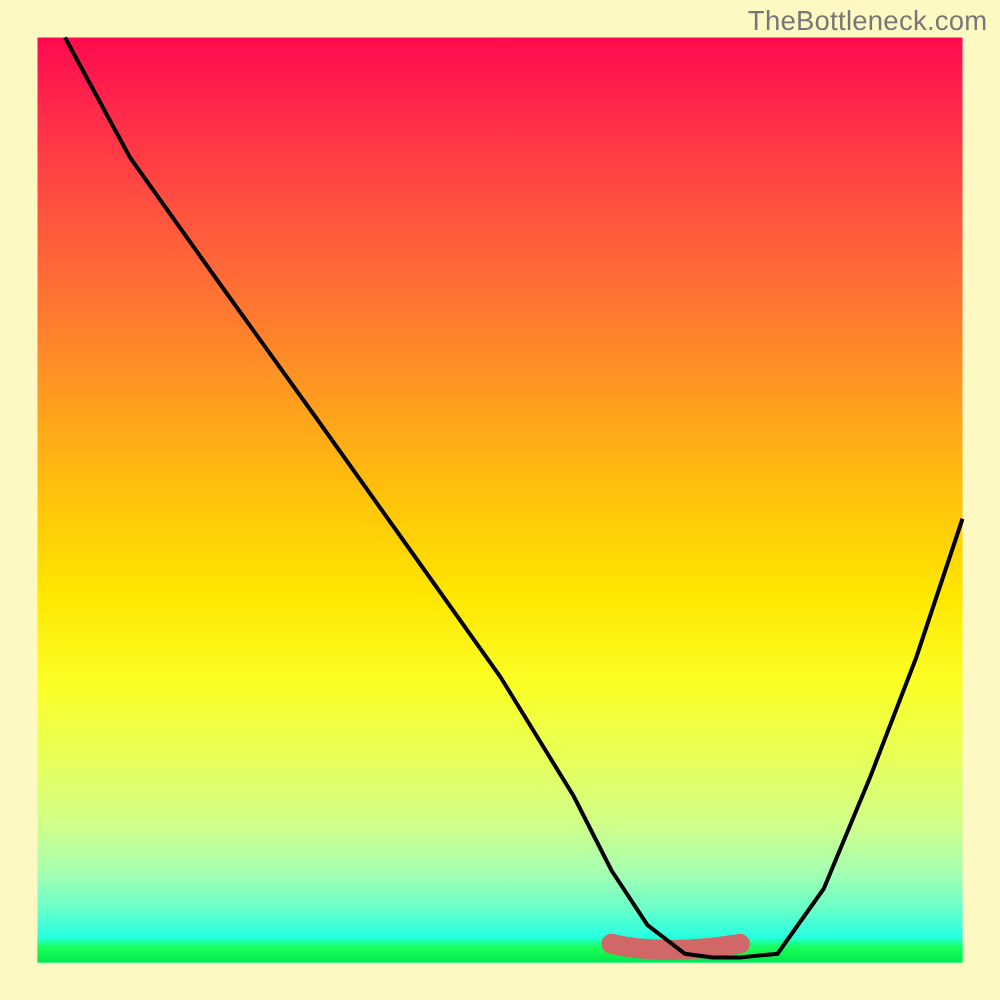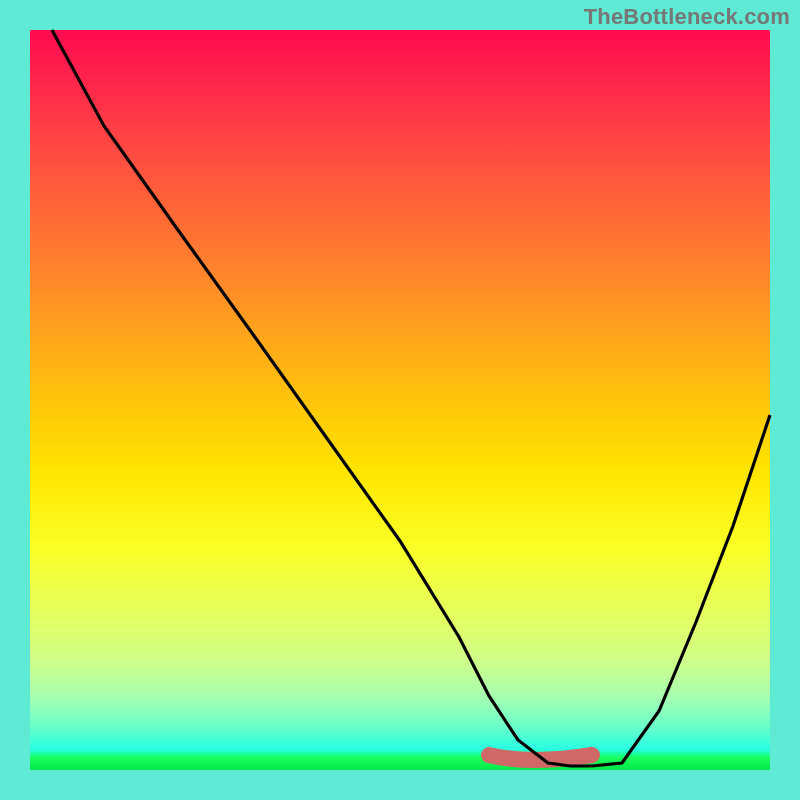--- a/index.html
+++ b/index.html
@@ -7,22 +7,21 @@
     padding: 0;
     width: 800px;
     height: 800px;
     background: #000;
     overflow: hidden;
     font-family: Arial, Helvetica, sans-serif;
   }
   .frame {
     position: absolute;
     inset: 0;
-    background: #5eead4;
-    font-weight: bold;
+    background: #fef9c3;
   }
   .watermark {
     position: absolute;
     top: 4px;
     right: 10px;
     color: #777;
     font-size: 22px;
     letter-spacing: 0.2px;
     z-index: 10;
   }

